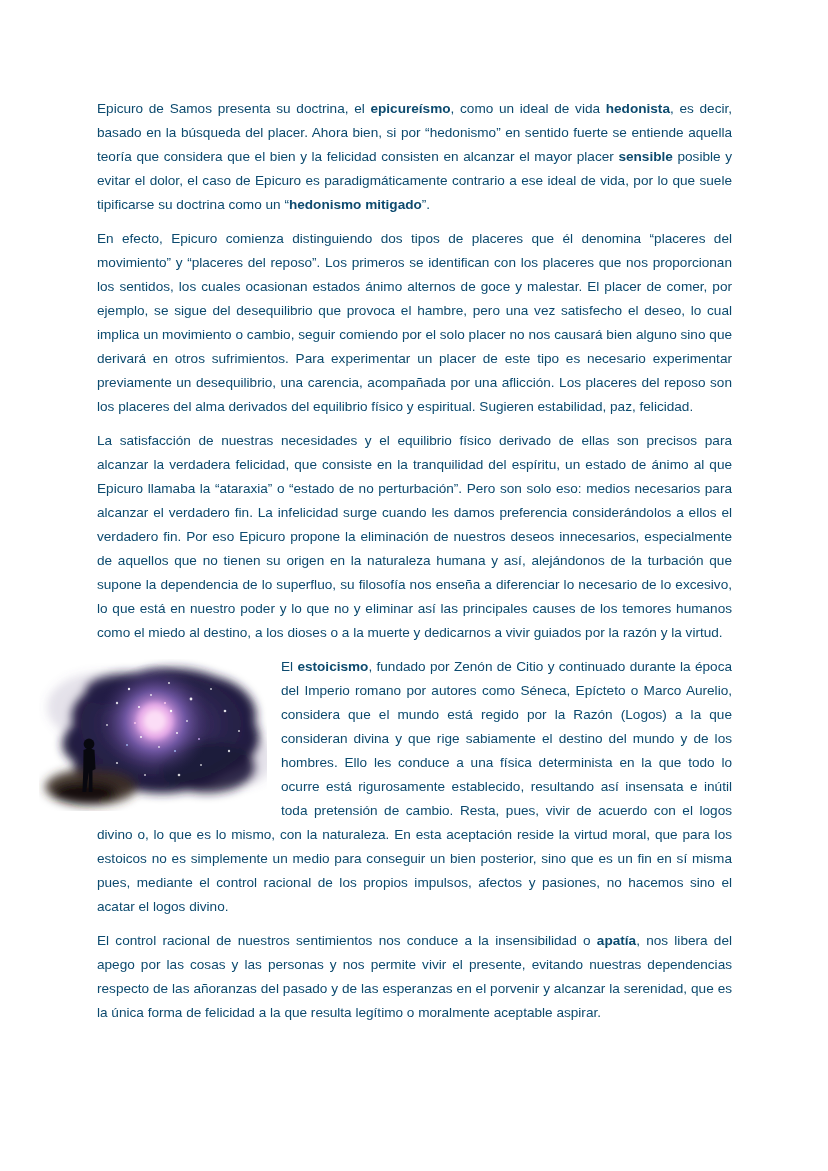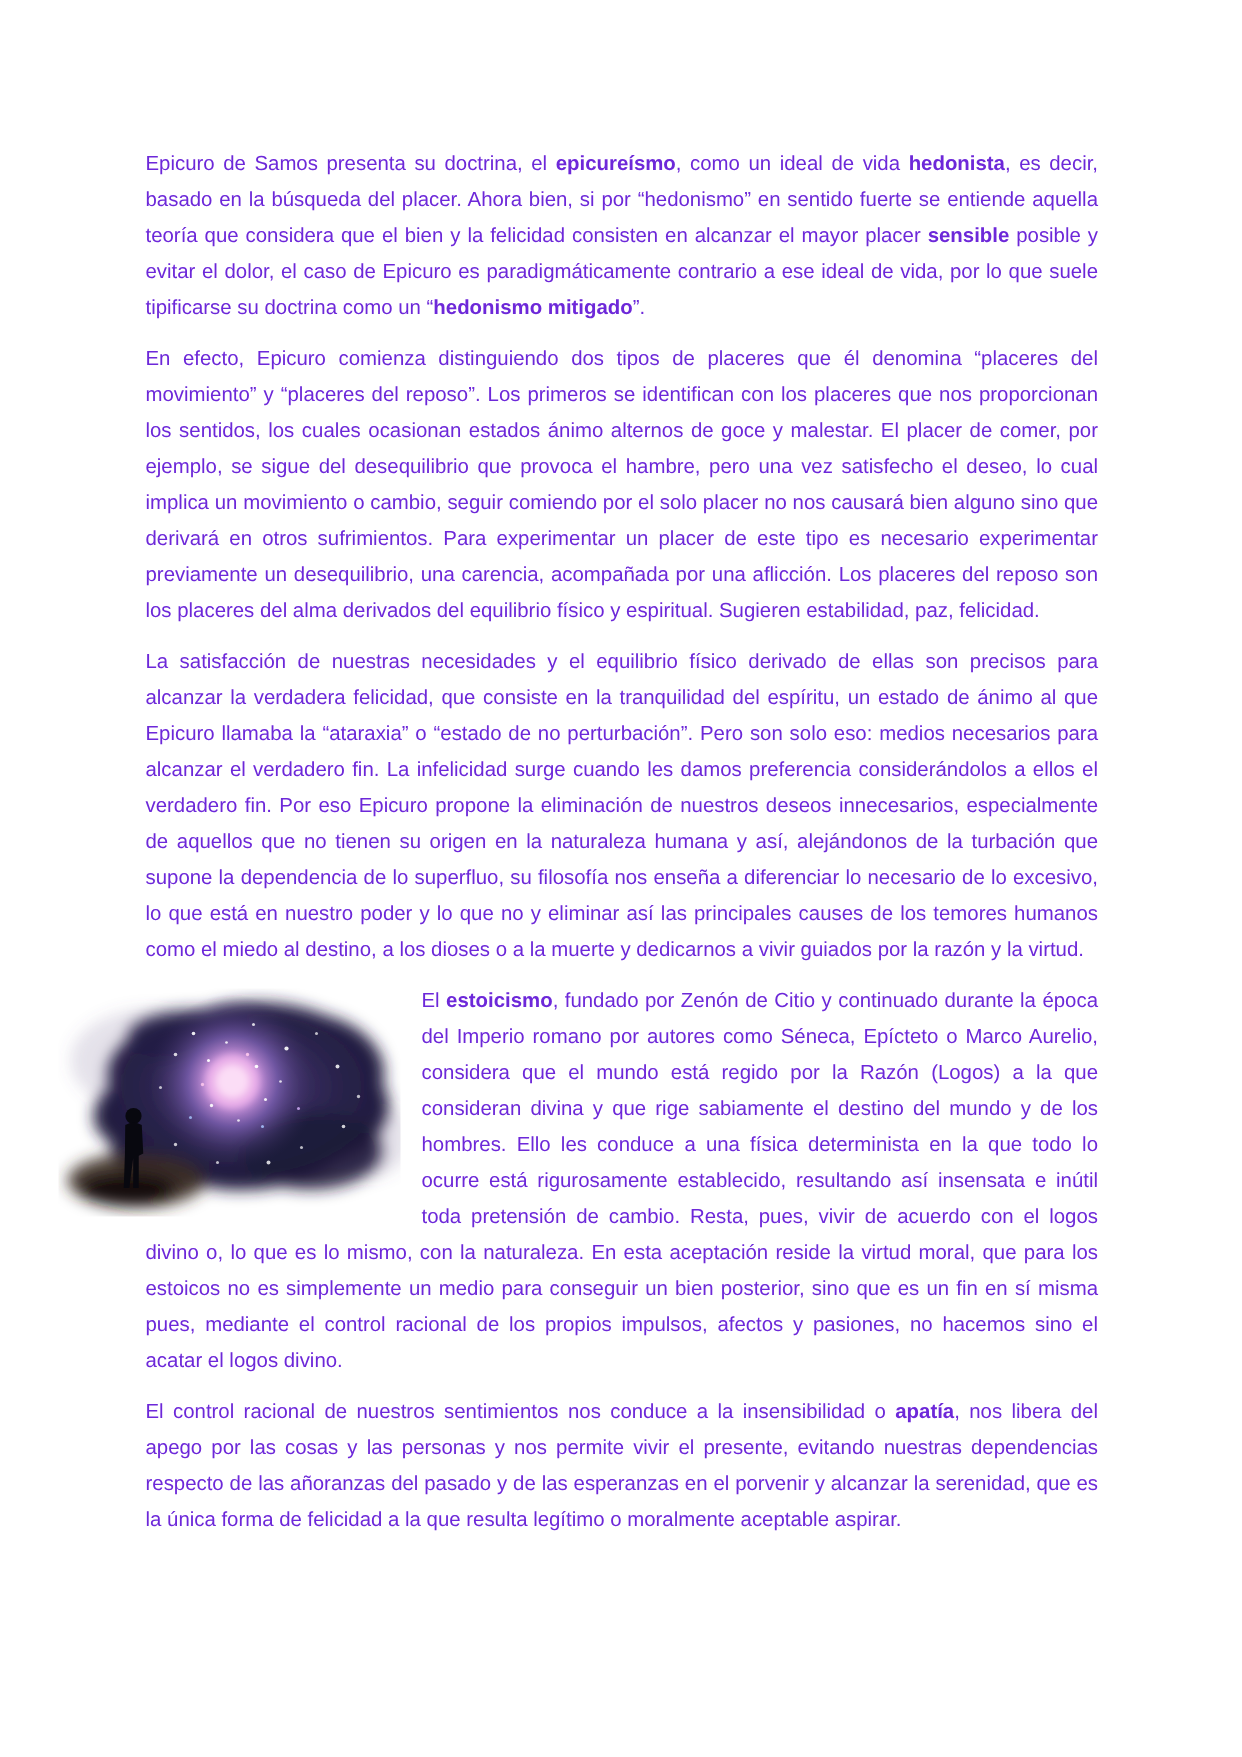--- a/index.html
+++ b/index.html
@@ -11,21 +11,21 @@
     position: relative;
     width: 828px;
     height: 1171px;
     margin: 0 auto;
     background: #ffffff;
     box-sizing: border-box;
     padding: 97px 96px 52px 97px;
     font-family: "Liberation Sans", sans-serif;
     font-size: 13.6px;
     line-height: 24px;
-    color: #6d28d9;
+    color: #0c4a6e;
     overflow: hidden;
   }
   p.doc-par {
     margin: 0 0 10px 0;
     text-align: justify;
   }
   p.doc-par span.b {
     font-weight: 700;
   }
   .figure-wrap {

